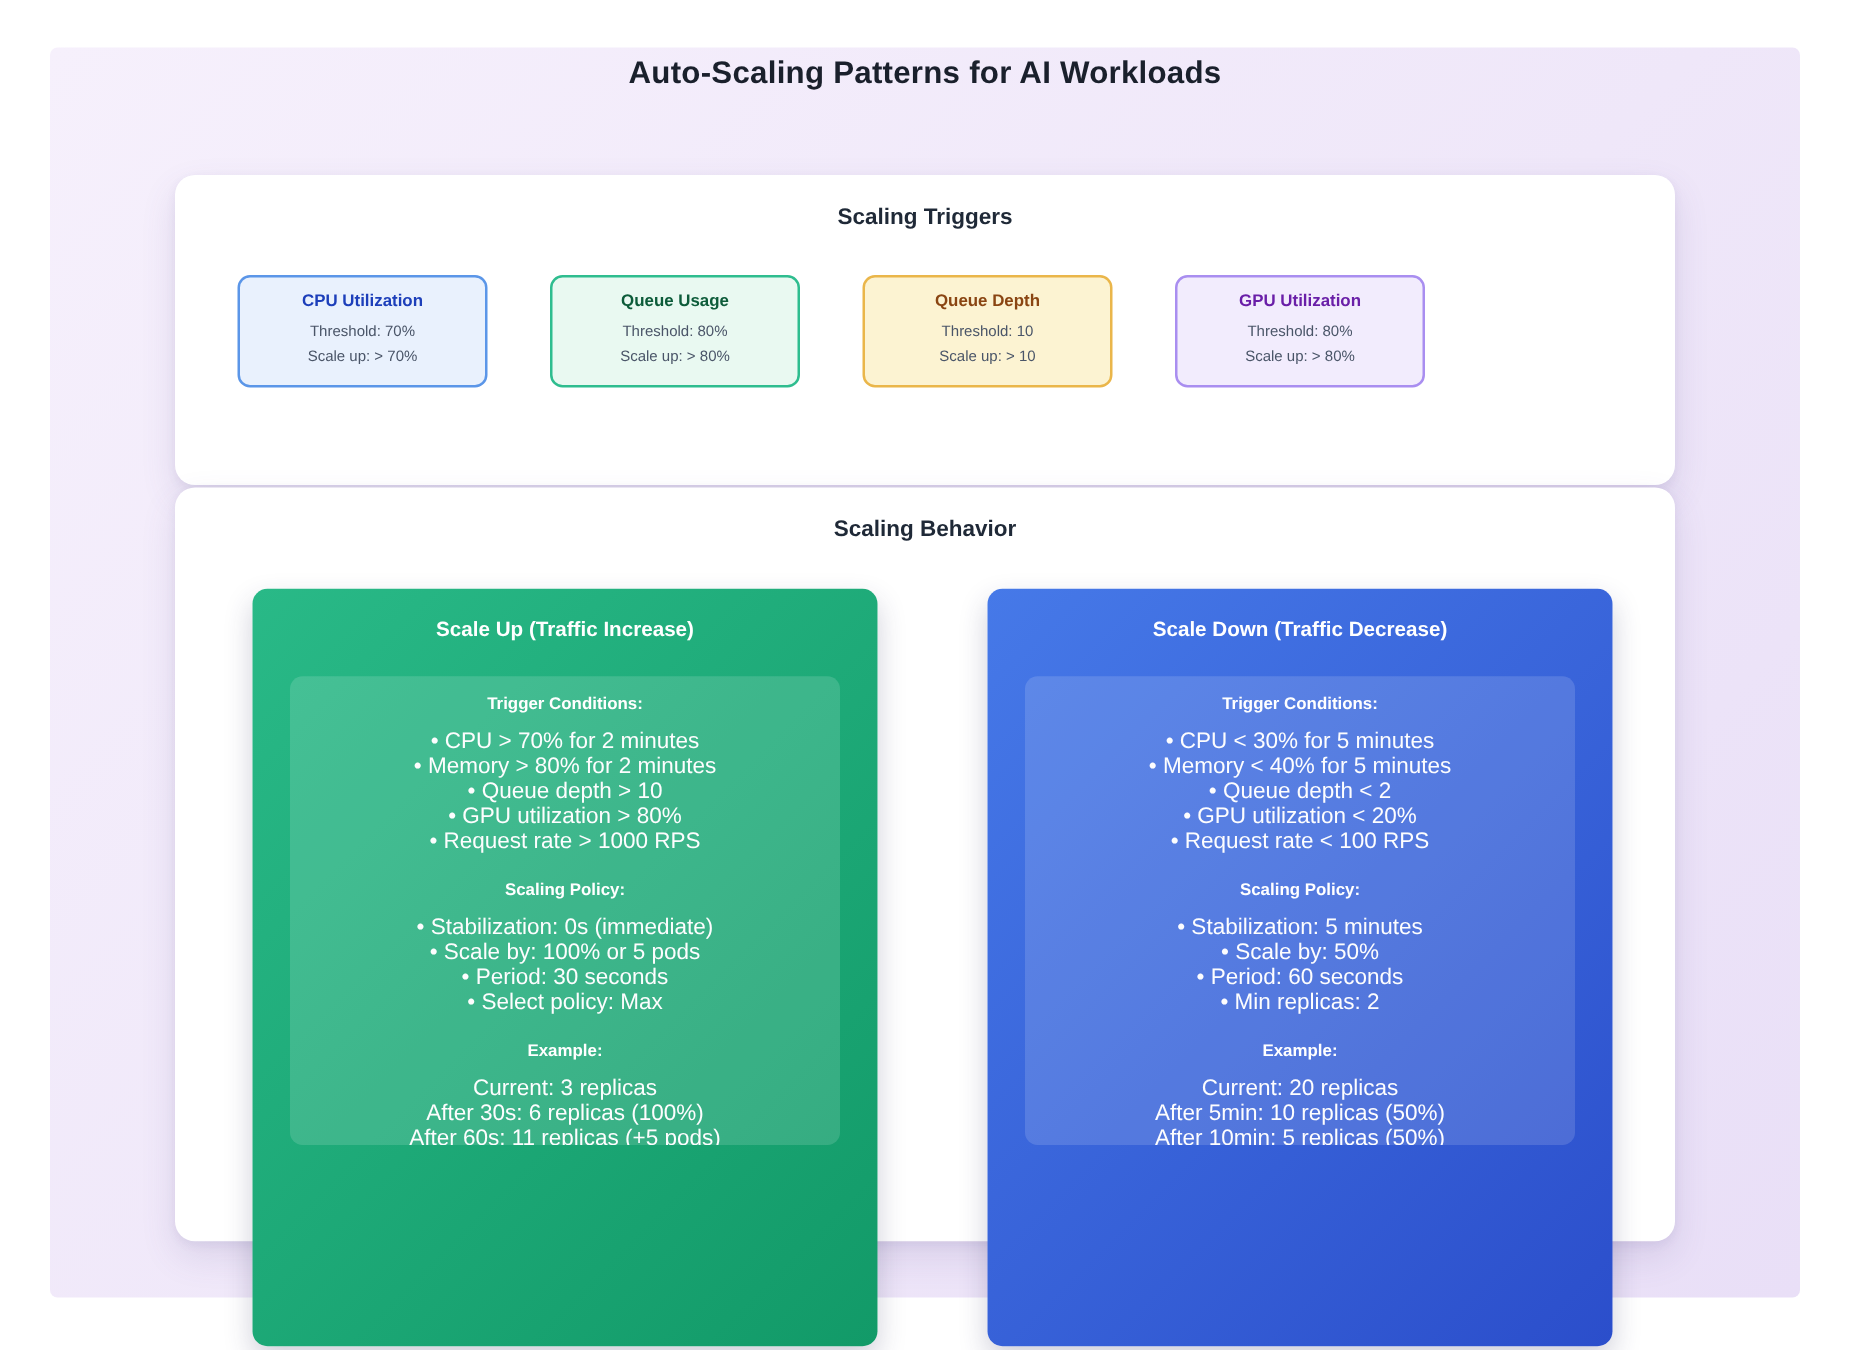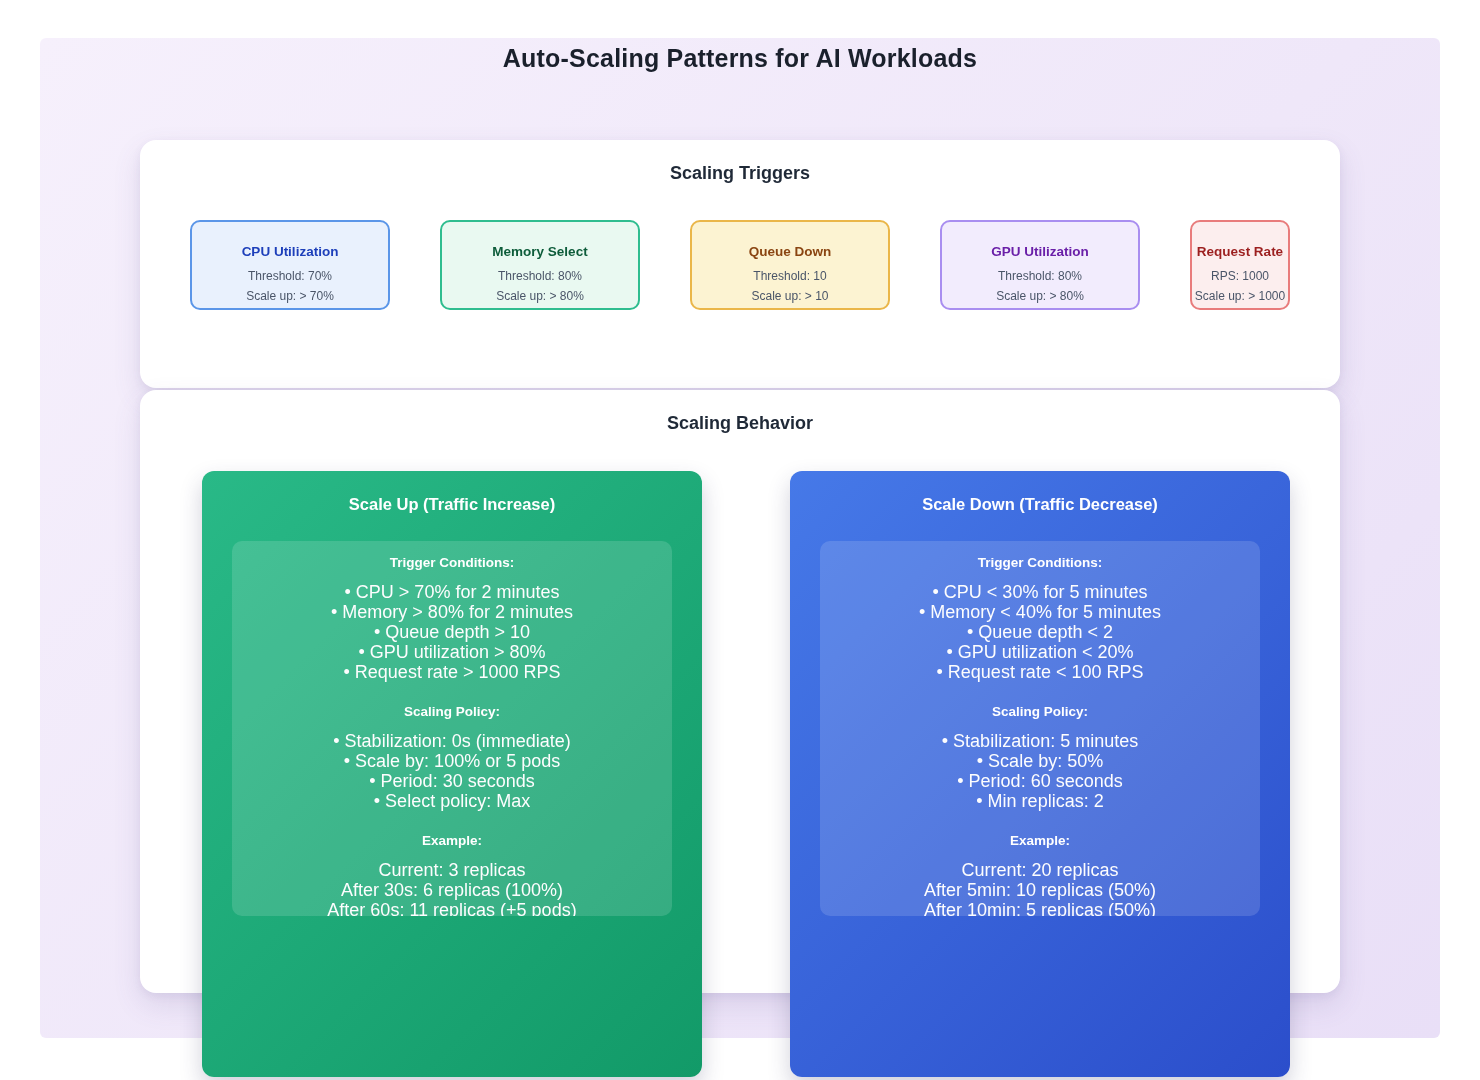--- a/index.html
+++ b/index.html
@@ -50,21 +50,21 @@
     position: absolute;
     top: 80px; left: 50px; right: 50px;
     display: flex;
     gap: 50px;
   }
   .trigger-card {
     height: 90px;
     border: 2px solid #ccc;
     border-radius: 10px;
     text-align: center;
-    padding-top: 22px;
+    padding-top: 11px;
     flex: 0 0 auto;
   }
   .trigger-card.w-wide { width: 200px; }
   .trigger-card.w-narrow { width: 100px; }
   .trigger-title {
     font-size: 13.5px;
     font-weight: bold;
     margin-bottom: 7px;
   }
   .trigger-line {
@@ -127,42 +127,37 @@
     <h2 class="section-heading">Scaling Triggers</h2>
     <div class="trigger-row">
 
       <div class="trigger-card w-wide" style="border-color: rgb(91, 150, 232); background: rgb(233, 241, 253);">
         <div class="trigger-title" style="color: rgb(29, 63, 186);">CPU Utilization</div>
         <div class="trigger-line">Threshold: 70%</div>
         <div class="trigger-line">Scale up: &gt; 70%</div>
       </div>
 
       <div class="trigger-card w-wide" style="border-color: rgb(47, 189, 143); background: rgb(233, 249, 241);">
-        <div class="trigger-title" style="color: rgb(13, 92, 58);">Memory Select</div>
+        <div class="trigger-title" style="color: rgb(13, 92, 58);">Queue Usage</div>
         <div class="trigger-line">Threshold: 80%</div>
         <div class="trigger-line">Scale up: &gt; 80%</div>
       </div>
 
       <div class="trigger-card w-wide" style="border-color: rgb(234, 182, 74); background: rgb(252, 243, 210);">
-        <div class="trigger-title" style="color: rgb(138, 69, 18);">Queue Down</div>
+        <div class="trigger-title" style="color: rgb(138, 69, 18);">Queue Depth</div>
         <div class="trigger-line">Threshold: 10</div>
         <div class="trigger-line">Scale up: &gt; 10</div>
       </div>
 
       <div class="trigger-card w-wide" style="border-color: rgb(169, 142, 240); background: rgb(242, 236, 253);">
         <div class="trigger-title" style="color: rgb(106, 31, 168);">GPU Utilization</div>
         <div class="trigger-line">Threshold: 80%</div>
         <div class="trigger-line">Scale up: &gt; 80%</div>
       </div>
 
-      <div class="trigger-card w-narrow" style="border-color: rgb(232, 124, 124); background: rgb(252, 238, 238);">
-        <div class="trigger-title" style="color: rgb(156, 31, 31);">Request Rate</div>
-        <div class="trigger-line">RPS: 1000</div>
-        <div class="trigger-line">Scale up: &gt; 1000</div>
-      </div>
 
     </div>
   </section>
 
   <section class="card behavior-card">
     <h2 class="section-heading">Scaling Behavior</h2>
     <div class="panel-row">
 
       <div class="panel" style="background: linear-gradient(135deg, rgb(41, 185, 135) 0%, rgb(18, 154, 104) 100%);">
         <h3 class="panel-title">Scale Up (Traffic Increase)</h3>

